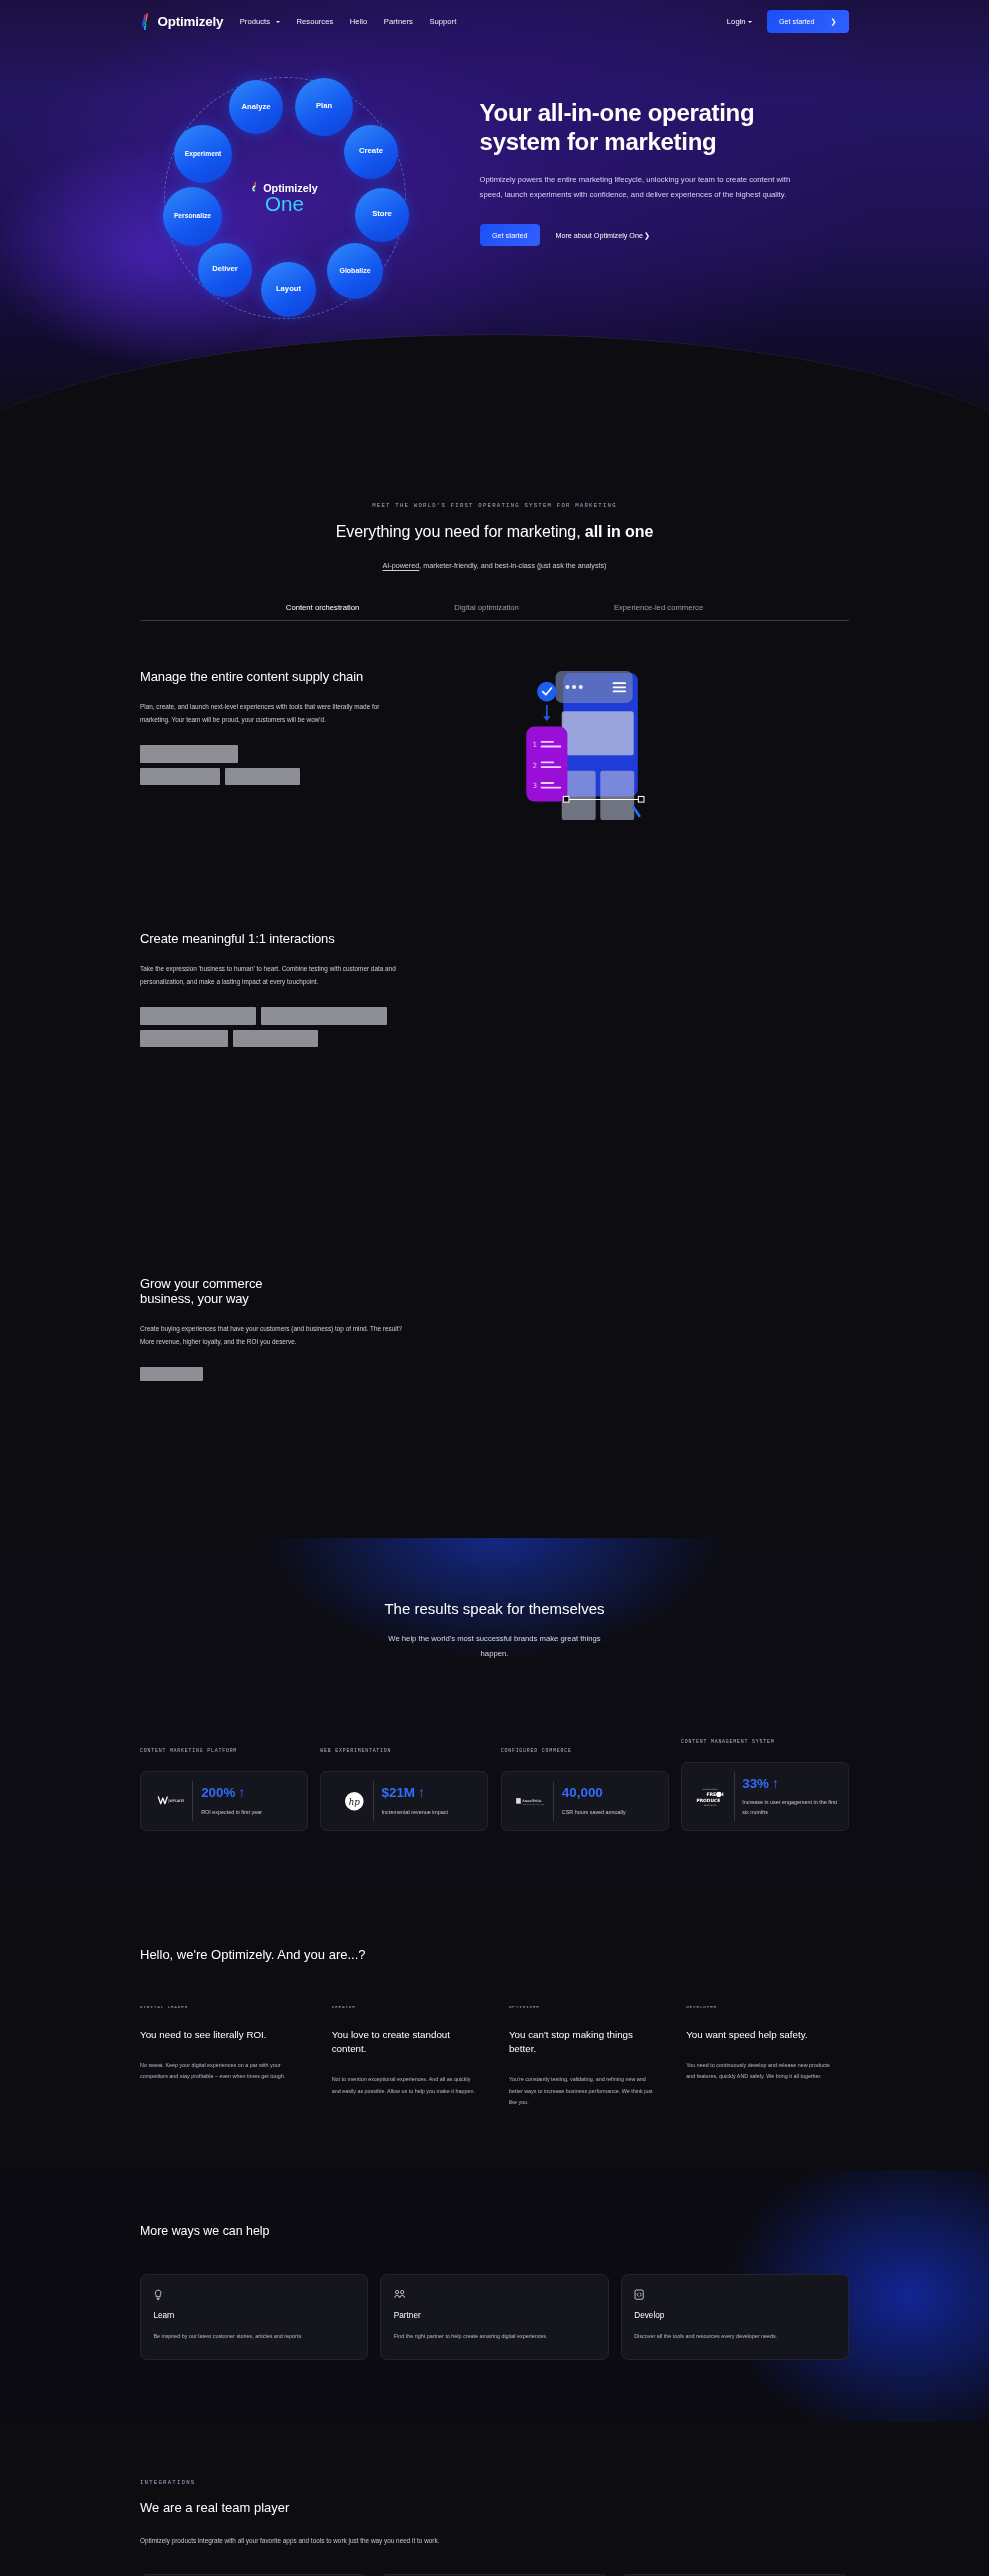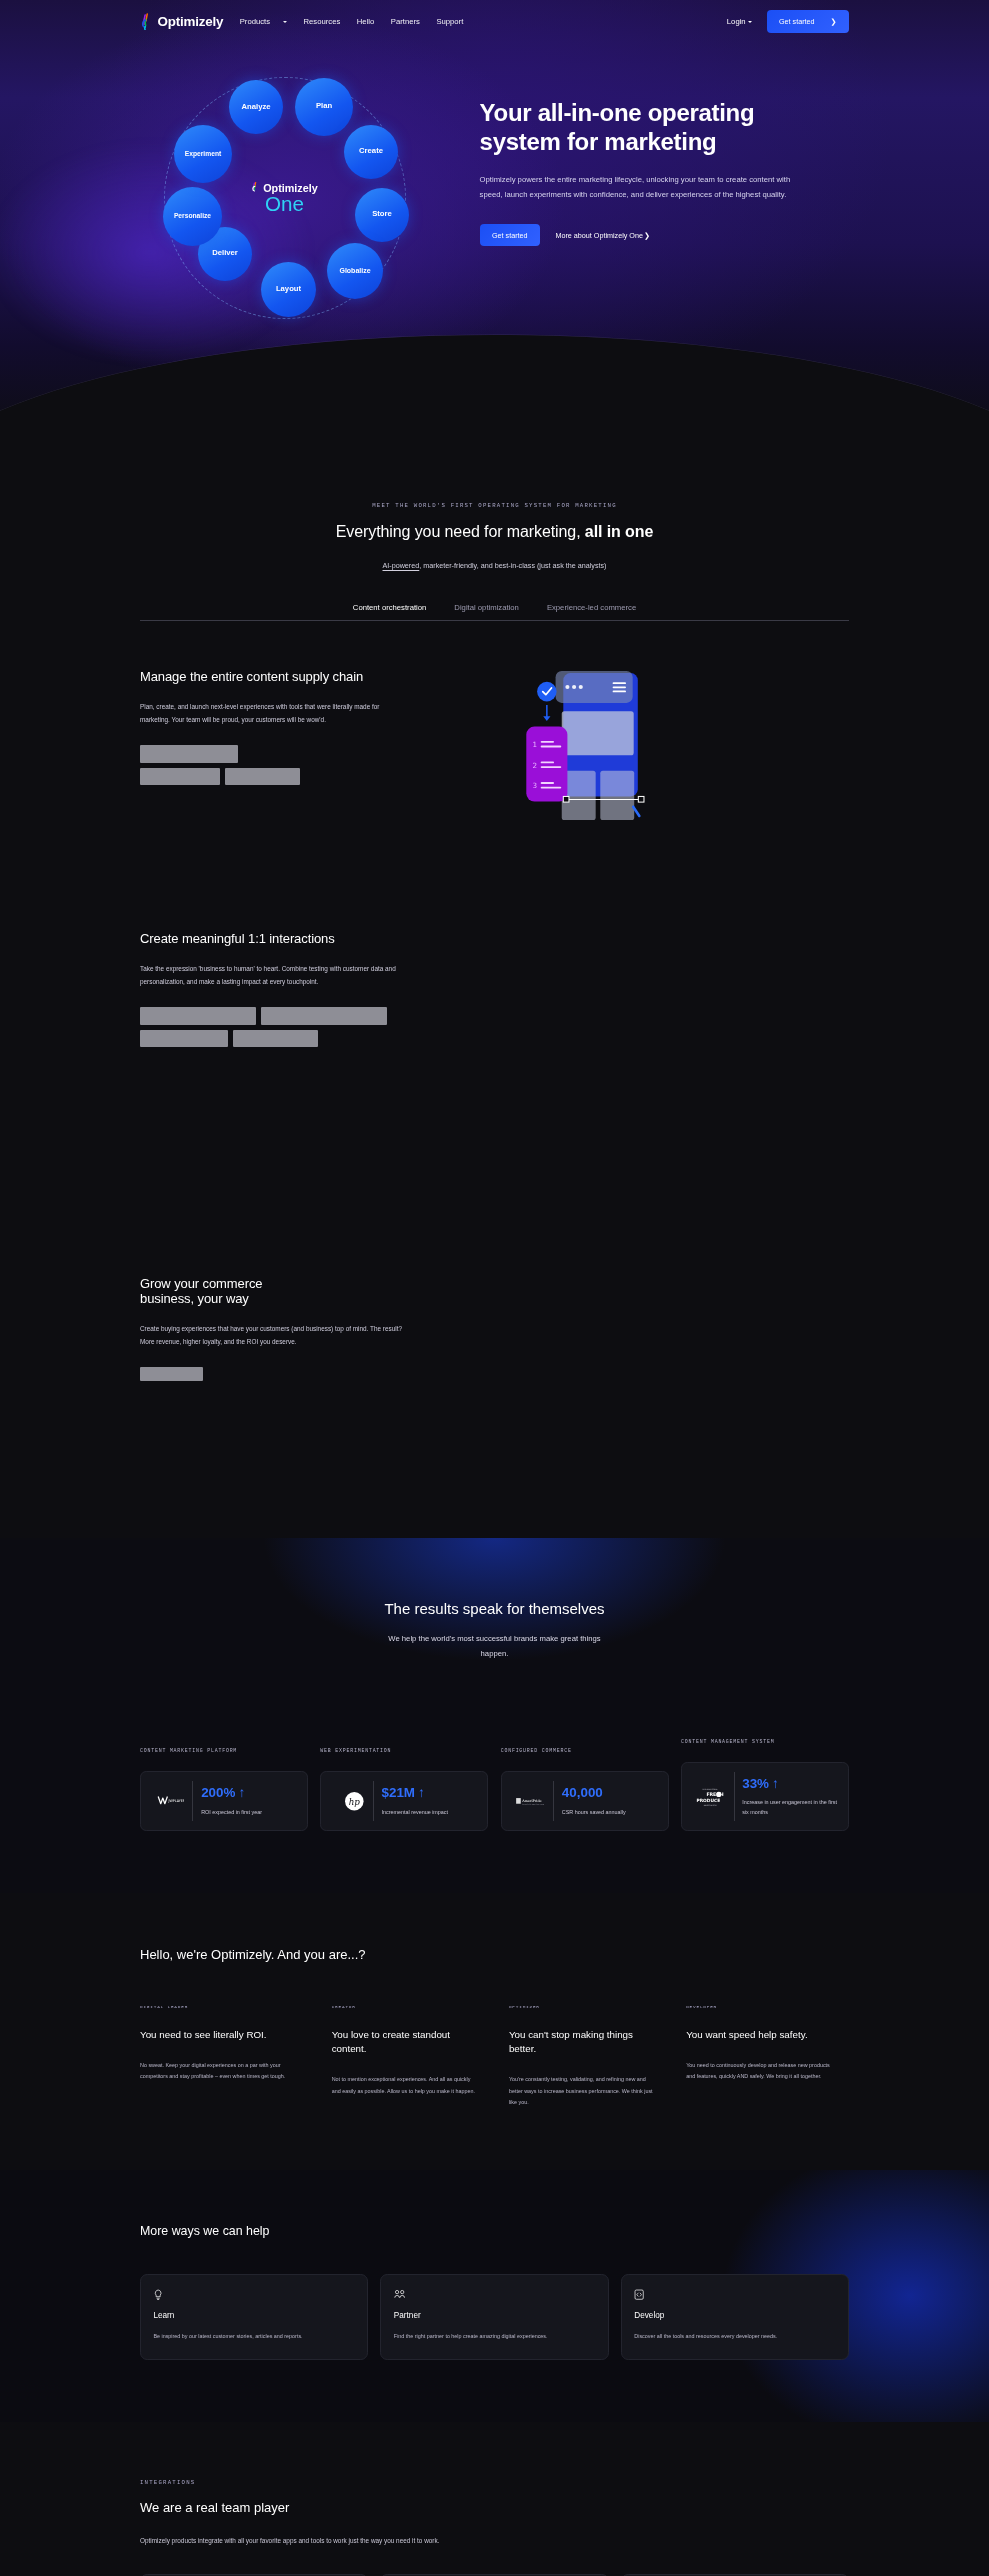--- a/index.html
+++ b/index.html
@@ -31,21 +31,21 @@
     position:absolute; left:-82px; top:93px; width:464px; height:319px;
     background:radial-gradient(closest-side, rgba(86,43,220,.55), rgba(86,43,220,0) 70%);
     filter:blur(4.1px); pointer-events:none;
   }
 
   
   .nav{ position:relative; z-index:20; height:43px; display:flex; align-items:center; padding:0 0 0 140px; }
   .brand{ display:flex; align-items:center; gap:4.1px; margin-right:16.5px;}
   .brand-name{ font-size:13.4px; font-weight:700; letter-spacing:-0.2px; }
   .nav-links{ display:flex; align-items:center; gap:16.5px; }
-  .nav-link{ font-size:7.7px; color:#f2f2f6; cursor:pointer; white-space:nowrap; display:flex; align-items:center; gap:13px;}
+  .nav-link{ font-size:7.7px; color:#f2f2f6; cursor:pointer; white-space:nowrap; display:flex; align-items:center; gap:6px;}
   .nav-right{ margin-left:auto; display:flex; align-items:center; gap:14.4px; padding-right:140px;}
   .login{ font-size:7.7px; display:flex; align-items:center; gap:2.6px; cursor:pointer;}
   .btn-primary{
     background:linear-gradient(135deg,#1b4ff5,#3161ff); color:#fff; border:none;
     padding:6.7px 12.4px; border-radius:4.1px; font-size:7.2px; font-weight:400;
     display:flex; align-items:center; gap:16px; cursor:pointer;
     font-family:"Liberation Sans", sans-serif;
   }
   .caret{ width:0;height:0;border-left:2.1px solid transparent;border-right:2.1px solid transparent;border-top:2.6px solid currentColor; display:inline-block;}
 
@@ -82,21 +82,21 @@
   }
   .h2{ font-size:16px; font-weight:400; letter-spacing:-0.1px; line-height:1.3;}
   .h2 b{ font-weight:700; }
 
   .intro{ text-align:center; padding-top:59px; }
   .intro .eyebrow{ display:block; }
   .intro .h2{ margin-top:13.4px; }
   .intro .sub{ margin-top:17.5px; font-size:7.2px; color:#d2d0de;}
   .intro .sub u{ text-decoration:underline; text-underline-offset:1.5px;}
 
-  .tabs{ display:flex; justify-content:center; gap:28px; margin-top:33px;}
+  .tabs{ display:flex; justify-content:center; gap:95px; margin-top:33px;}
   .tab{ font-size:7.7px; color:#9d9bb0; cursor:pointer; padding-bottom:8.2px;}
   .tab.active{ color:#fff; }
   .tab-rule{ height:0.5px; background:#3a3a46; margin:0 140px; }
 
   
   .feature{ display:flex; padding-top:49px; gap:31px; align-items:flex-start;}
   .feature-text{ width:289px; }
   .feature-h{ font-size:13px; font-weight:400; letter-spacing:-0.1px;}
   .feature-p{ margin-top:15.5px; font-size:6.4px; line-height:2.1; color:#cfcddd; max-width:268px;}
   .ph-row{ display:flex; gap:5.2px; margin-top:18.5px; flex-wrap:wrap; }
@@ -214,21 +214,21 @@
             </div>
           <div class="bub" style="width:54px;height:54px;left:215px;top:124px;">
               <span>Store</span>
             </div>
           <div class="bub" style="width:56px;height:56px;left:187px;top:179px;font-size:7px;">
               <span>Globalize</span>
             </div>
           <div class="bub" style="width:55px;height:55px;left:121px;top:198px;">
               <span>Layout</span>
             </div>
-          <div class="bub" style="width:54px;height:54px;left:58px;top:163px;">
+          <div class="bub" style="width:54px;height:54px;left:58px;top:179px;">
               <span>Deliver</span>
             </div>
           <div class="bub" style="width:59px;height:59px;left:23px;top:123px;font-size:6.7px;">
               <span>Personalize</span>
             </div>
           <div class="bub" style="width:58px;height:58px;left:34px;top:61px;font-size:6.7px;">
               <span>Experiment</span>
             </div>
           <div class="opti-one">
             <div class="ol">

